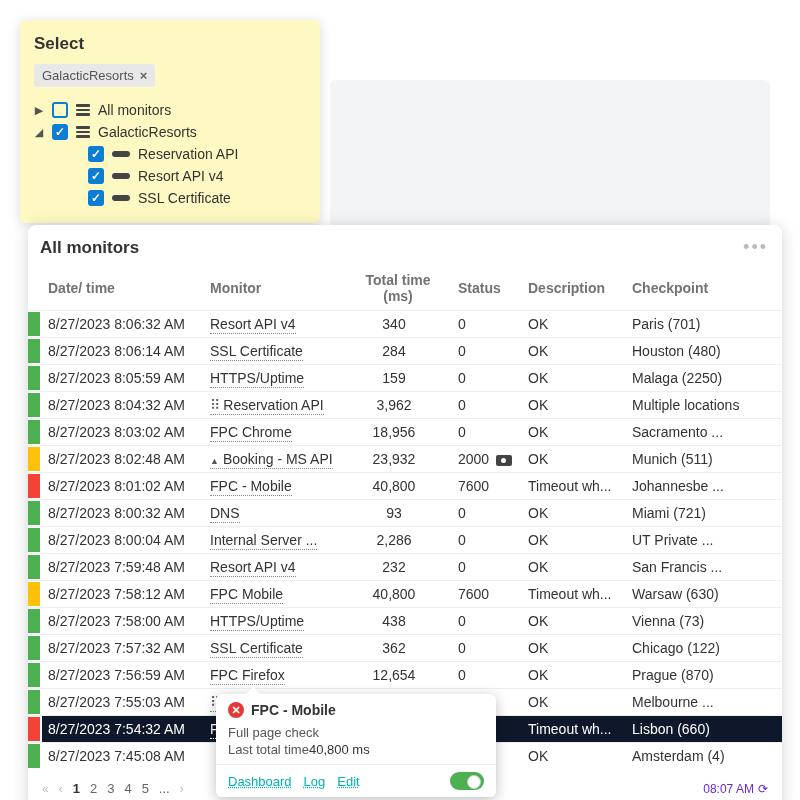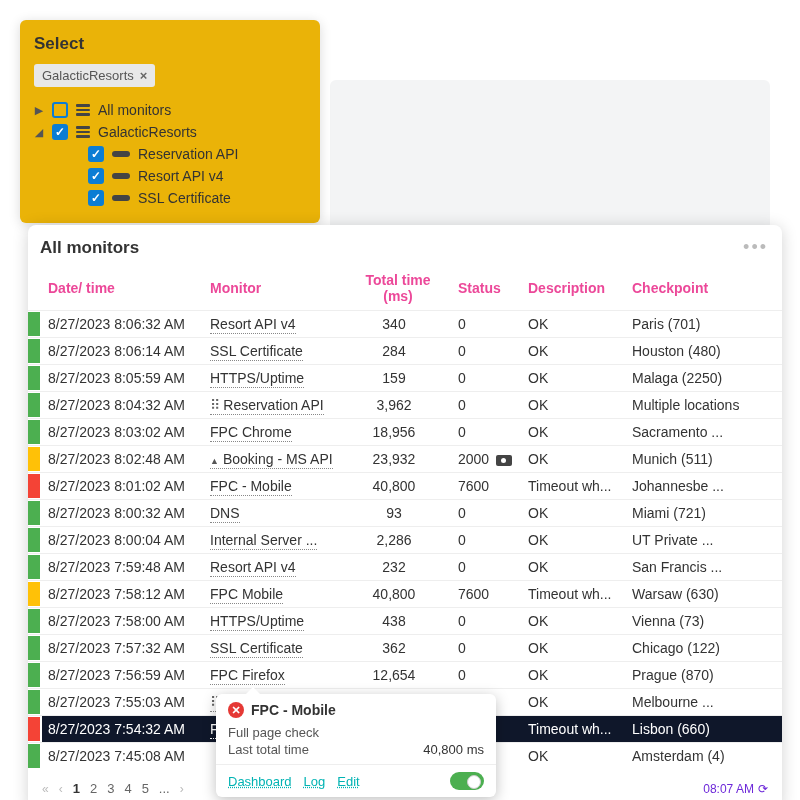--- a/index.html
+++ b/index.html
@@ -3,21 +3,21 @@
 <meta charset="utf-8">
 <style>
 * { box-sizing: border-box; margin: 0; padding: 0; }
 body { font-family: Arial, sans-serif; font-size: 14px; color: #333; background: #fff; width: 800px; height: 800px; position: relative; }
 
 .select-panel {
   position: absolute;
   top: 20px;
   left: 20px;
   width: 300px;
-  background: #eab308;
+  background: #fef9c3;
   border-radius: 6px;
   box-shadow: 0 2px 12px rgba(0,0,0,0.15);
   padding: 14px;
   z-index: 1;
 }
 .select-title { font-size: 17px; font-weight: bold; margin-bottom: 10px; }
 .tag {
   display: inline-flex; align-items: center; gap: 6px;
   background: #e8e8e8; padding: 4px 8px; border-radius: 3px; font-size: 13px; color: #555;
   margin-bottom: 12px;
@@ -46,21 +46,21 @@
   background: #fff; border-radius: 8px;
   box-shadow: 0 2px 16px rgba(0,0,0,0.18);
   z-index: 2;
   padding: 12px 0 12px 0;
 }
 .panel-header { display: flex; align-items: center; justify-content: space-between; padding: 0 14px 8px 12px; }
 .panel-title { font-size: 17px; font-weight: bold; }
 .ellipsis { color: #bbb; font-size: 18px; letter-spacing: 2px; cursor: pointer; }
 
 table { width: 100%; border-collapse: collapse; table-layout: fixed; }
-th { text-align: left; color: #ec4899; font-weight: bold; font-size: 14px; padding: 6px 6px; }
+th { text-align: left; color: #737373; font-weight: bold; font-size: 14px; padding: 6px 6px; }
 th.right { text-align: center; }
 th:first-child { padding-left: 12px; }
 td { padding: 5px 6px; font-size: 14px; border-top: 1px solid #eee; overflow: hidden; text-overflow: ellipsis; white-space: nowrap; }
 td.num { text-align: center; padding-right: 14px; }
 .status-cell { width: 14px; padding: 0; }
 .status-bar { width: 12px; height: 100%; min-height: 24px; display: block; }
 .green { background: #4caf50; }
 .yellow { background: #ffc107; }
 .red { background: #f44336; }
 .monitor-name { border-bottom: 1px dotted #888; padding-bottom: 1px; }
@@ -89,21 +89,21 @@
   z-index: 3;
   font-size: 13px;
 }
 .popover::before {
   content: ""; position: absolute; top: -7px; left: 30px;
   border-left: 7px solid transparent; border-right: 7px solid transparent; border-bottom: 7px solid #fff;
 }
 .pop-header { display: flex; align-items: center; gap: 7px; padding: 8px 12px 4px 12px; font-weight: bold; font-size: 14px; }
 .err-icon { width: 16px; height: 16px; border-radius: 50%; background: #e53935; color: #fff; display:inline-flex; align-items:center; justify-content:center; font-size: 11px; font-weight: bold; }
 .pop-body { padding: 2px 12px 6px 12px; border-bottom: 1px solid #eee;}
-.pop-row { display: flex; justify-content: space-between; padding: 1px 0; color: #555; }
+.pop-row { display: flex; justify-content: flex-start; padding: 1px 0; color: #555; }
 .pop-row .val { color: #333; font-weight: 500; }
 .pop-footer { display: flex; align-items: center; justify-content: space-between; padding: 7px 12px; }
 .pop-links { display: flex; gap: 12px; }
 .pop-links a { color: #00b3b3; text-decoration: underline dotted; cursor: pointer; }
 .toggle { width: 34px; height: 18px; background: #4caf50; border-radius: 9px; position: relative; cursor: pointer; }
 .toggle::after { content:""; position:absolute; width:12px; height:12px; background:#fff; border-radius:50%; top:3px; right:3px; border:1px solid #ccc;}
 </style>
 </head>
 <body>
 

